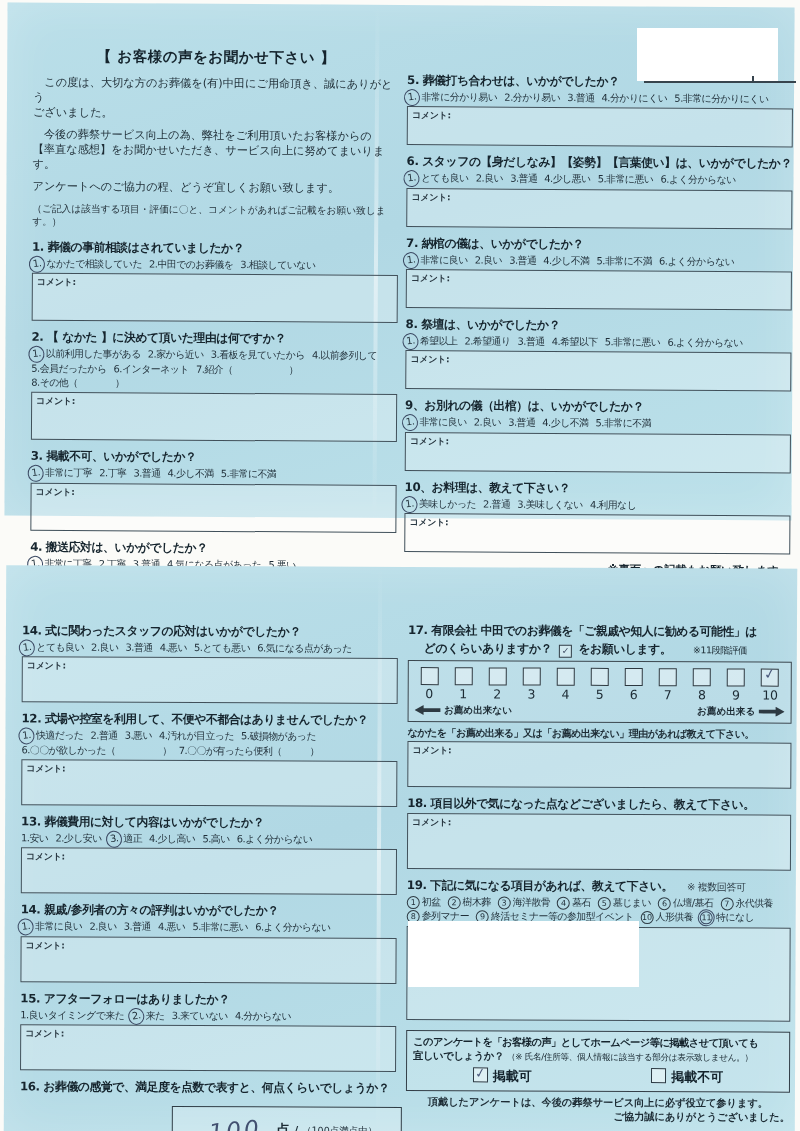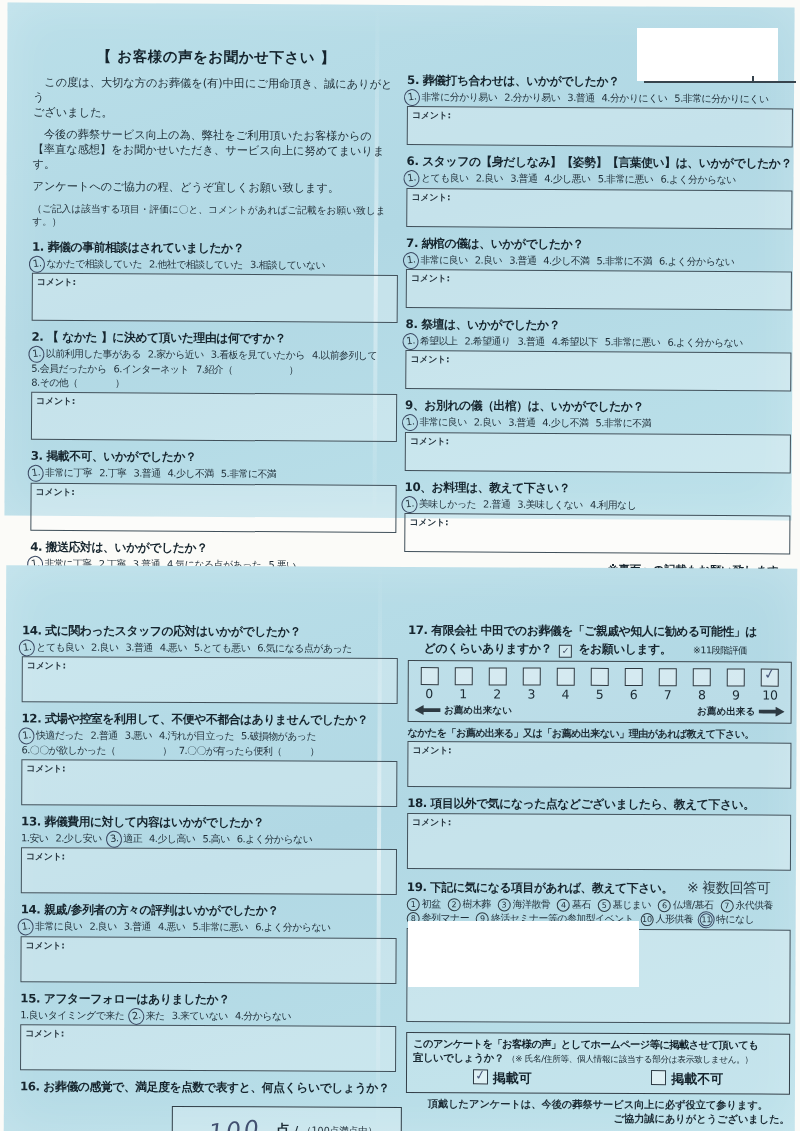--- a/index.html
+++ b/index.html
@@ -26,21 +26,21 @@
 
   .p1-title{font-size:14.5px;font-weight:bold;text-align:center;color:#15242d;
     letter-spacing:.5px;margin-bottom:9px;}
   .intro{font-size:11.2px;line-height:1.34;color:#1d2c35;}
   .intro .gap{margin-top:7px;}
   .small-note{font-size:9.7px;margin:9px 0 11px;color:#25333c;}
 
   .q{margin-bottom:9px;}
   .q-title{font-size:11.8px;font-weight:bold;color:#16252e;letter-spacing:-.4px;
     white-space:nowrap;margin-bottom:1px;}
-  .q-note{font-size:14px;font-weight:normal;color:#2b3a44;margin-left:14px;}
+  .q-note{font-size:10px;font-weight:normal;color:#2b3a44;margin-left:14px;}
   .q-opts{font-size:9.9px;letter-spacing:-.5px;color:#1f2e38;line-height:1.45;margin-bottom:2px;}
   .opt{white-space:nowrap;margin-right:7px;}
   .onum{font-weight:normal;}
   .onum.sel{display:inline-block;border:1.5px solid #3a4862;border-radius:50%;
     padding:0 3px 1px;margin:-2px 1px -2px -3px;transform:rotate(-8deg);}
   .ring{display:inline-block;width:11px;height:11px;line-height:11px;border:1px solid #2e3b44;
     border-radius:50%;text-align:center;font-size:8px;margin-right:2px;letter-spacing:0;}
   .ring.sel{outline:1.6px solid #3a4862;outline-offset:1.5px;transform:none;
     border-radius:50%;padding:0;margin:-1px 3px -1px 0;}
   .cbox{border:1.5px solid #40505a;background:rgba(255,255,255,.26);
@@ -114,21 +114,21 @@
       <div>　この度は、大切な方のお葬儀を(有)中田にご用命頂き、誠にありがとう</div>
       <div>ございました。</div>
       <div class="gap">　今後の葬祭サービス向上の為、弊社をご利用頂いたお客様からの</div>
       <div>【率直な感想】をお聞かせいただき、サービス向上に努めてまいります。</div>
       <div class="gap">アンケートへのご協力の程、どうぞ宜しくお願い致します。</div>
     </div>
     <div class="small-note">（ご記入は該当する項目・評価に〇と、コメントがあればご記載をお願い致します。）</div>
     <div id="p1-left-qs">
         <div class="q">
           <div class="q-title"><span>1. </span><span>葬儀の事前相談はされていましたか？</span></div>
-          <div class="q-opts"><span class="opt"><span class="onum sel">1.</span><span class="otxt">なかたで相談していた</span></span><span class="opt"><span class="onum">2.</span><span class="otxt">他社で相談していた</span></span><span class="opt"><span class="onum">3.</span><span class="otxt">相談していない</span></span></div>
+          <div class="q-opts"><span class="opt"><span class="onum sel">1.</span><span class="otxt">なかたで相談していた</span></span><span class="opt"><span class="onum">2.</span><span class="otxt">中田でのお葬儀を</span></span><span class="opt"><span class="onum">3.</span><span class="otxt">相談していない</span></span></div>
           <div class="cbox h42"><span class="clabel">コメント:</span></div>
         </div>
         <div class="q">
           <div class="q-title"><span>2. </span><span>【 なかた 】に決めて頂いた理由は何ですか？</span></div>
           <div class="q-opts"><span class="opt"><span class="onum sel">1.</span><span class="otxt">以前利用した事がある</span></span><span class="opt"><span class="onum">2.</span><span class="otxt">家から近い</span></span><span class="opt"><span class="onum">3.</span><span class="otxt">看板を見ていたから</span></span><span class="opt"><span class="onum">4.</span><span class="otxt">以前参列して</span></span><span class="opt"><span class="onum">5.</span><span class="otxt">会員だったから</span></span><span class="opt"><span class="onum">6.</span><span class="otxt">インターネット</span></span><span class="opt"><span class="onum">7.</span><span class="otxt">紹介（　　　　　　）</span></span><span class="opt"><span class="onum">8.</span><span class="otxt">その他（　　　　）</span></span></div>
           <div class="cbox h42"><span class="clabel">コメント:</span></div>
         </div>
         <div class="q">
           <div class="q-title"><span>3. </span><span>掲載不可、いかがでしたか？</span></div>
           <div class="q-opts"><span class="opt"><span class="onum sel">1.</span><span class="otxt">非常に丁寧</span></span><span class="opt"><span class="onum">2.</span><span class="otxt">丁寧</span></span><span class="opt"><span class="onum">3.</span><span class="otxt">普通</span></span><span class="opt"><span class="onum">4.</span><span class="otxt">少し不満</span></span><span class="opt"><span class="onum">5.</span><span class="otxt">非常に不満</span></span></div>

